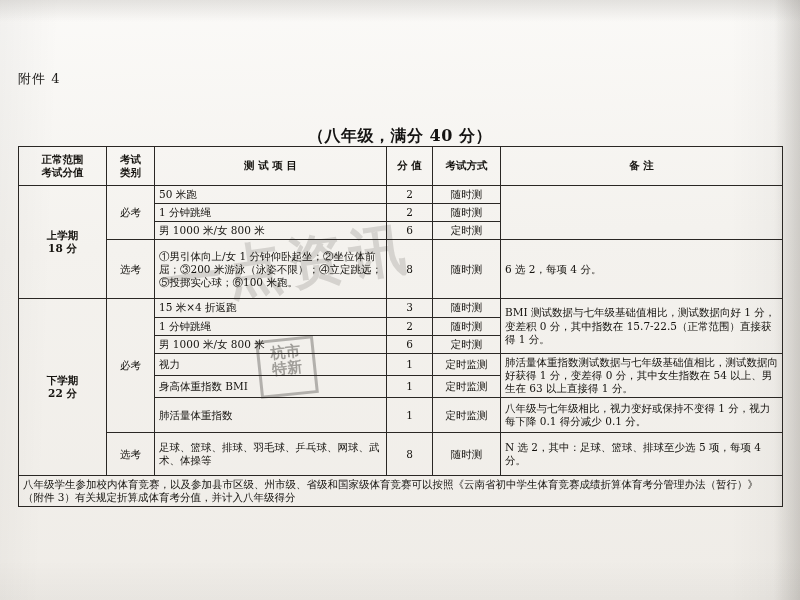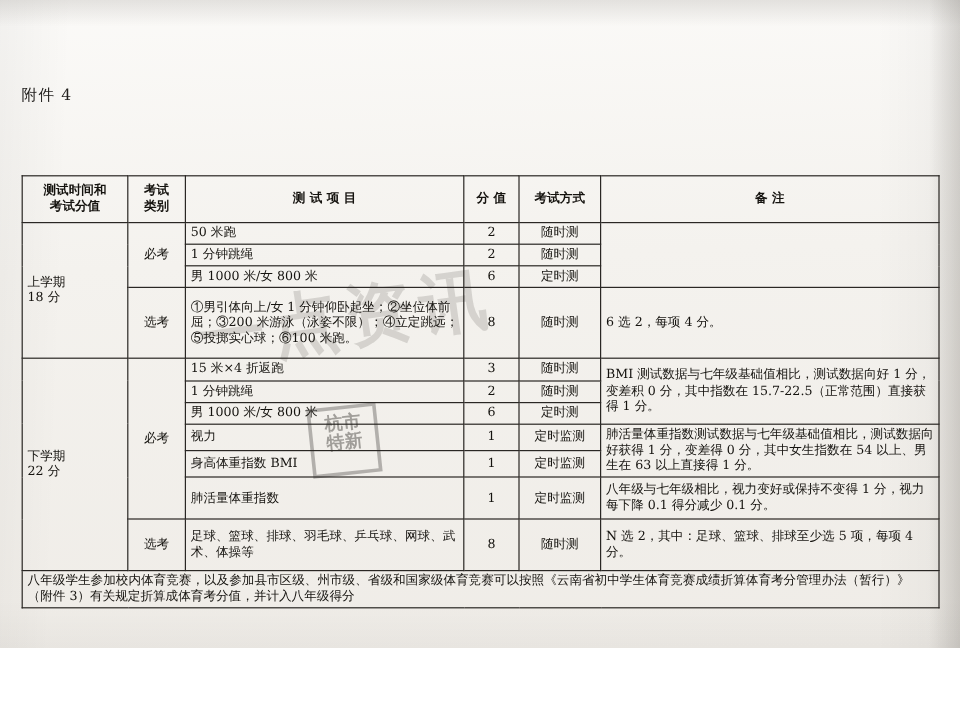--- a/index.html
+++ b/index.html
@@ -10,21 +10,21 @@
   body {
     width: 800px;
     height: 600px;
     overflow: hidden;
     font-family: "DejaVu Sans", sans-serif;
     color: #111;
   }
   .page {
     position: relative;
     width: 800px;
-    height: 540px;
+    height: 600px;
     background: #f7f5f2;
     background-image:
       linear-gradient(178deg, #fbfaf8 0%, #f4f2ee 40%, #efece7 100%);
   }
   
   .page:before {
     content: "";
     position: absolute;
     inset: 0;
     background:
@@ -89,21 +89,22 @@
   }
   th.head {
     font-weight: bold;
     text-align: center;
     font-size: 11px;
     height: 34px;
   }
   td.c { text-align: center; }
   td.l { text-align: left; margin-left: 48px; }
   .sem {
-    font-weight: normal;
+    text-align: center;
+    font-weight: bold;
     font-size: 11px;
     line-height: 1.5;
   }
   .cat { text-align: center; font-size: 11px; }
   .note-row td {
     font-size: 11px;
     line-height: 1.55;
     text-align: left;
     padding: 4px 6px;
   }
@@ -169,38 +170,39 @@
   }
 </style>
 </head>
 <body>
 
 <div class="page">
   <div class="shadow-top"></div>
   <div class="shadow-edge"></div>
 
   <div class="attachment-label">附件 4</div>
+  <div class="doc-subtitle">（八年级，满分 40 分）</div>
 
   <div class="watermark">一点资讯</div>
   <div class="wm-seal">杭市特新</div>
 
   <div class="table-wrap">
     <table class="grid">
       <colgroup>
         <col style="width:88px">
         <col style="width:48px">
         <col style="width:232px">
         <col style="width:46px">
         <col style="width:68px">
         <col style="width:282px">
       </colgroup>
       <thead>
         <tr>
           <th class="head">
-            <div style="white-space:pre-line">测试时间和
+            <div style="white-space:pre-line">正常范围
 考试分值</div>
           </th>
           <th class="head">
             <div style="white-space:pre-line">考试
 类别</div>
           </th>
           <th class="head">测 试 项 目</th>
           <th class="head">分 值</th>
           <th class="head">考试方式</th>
           <th class="head">备 注</th>

